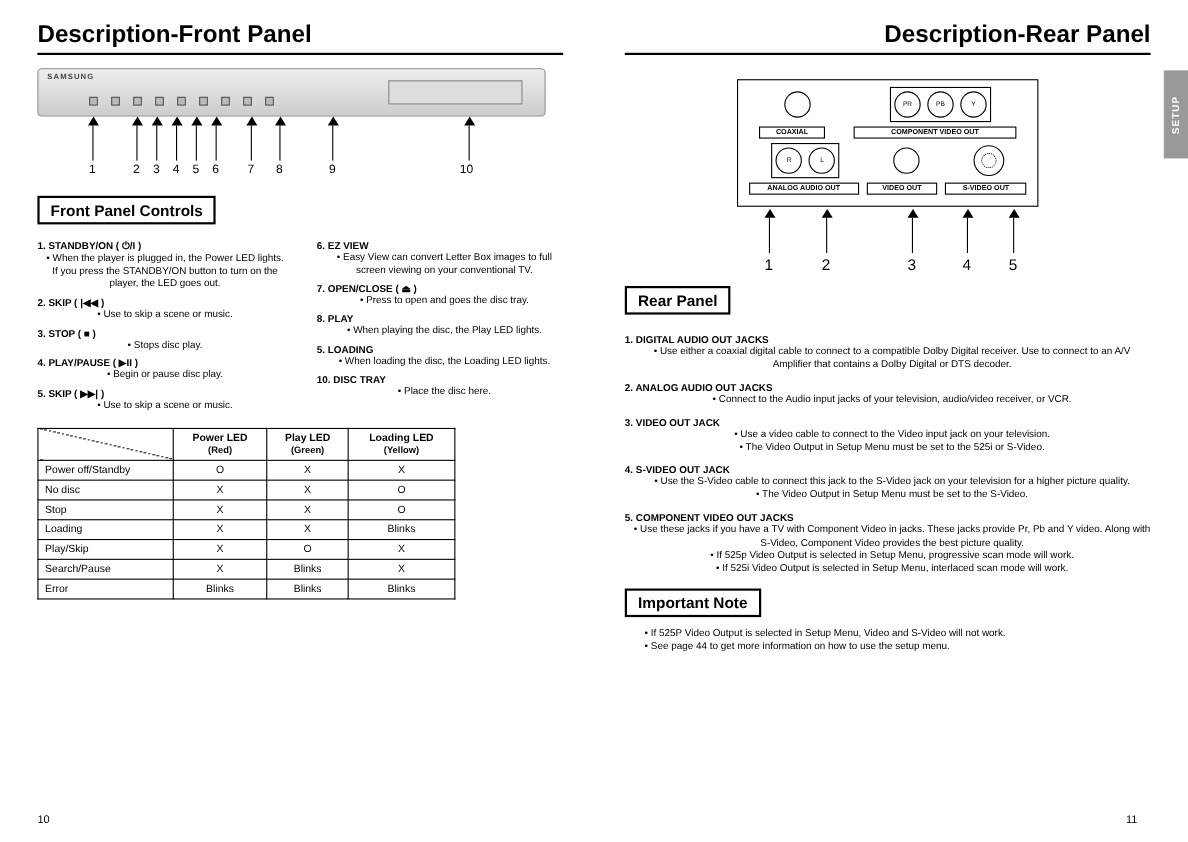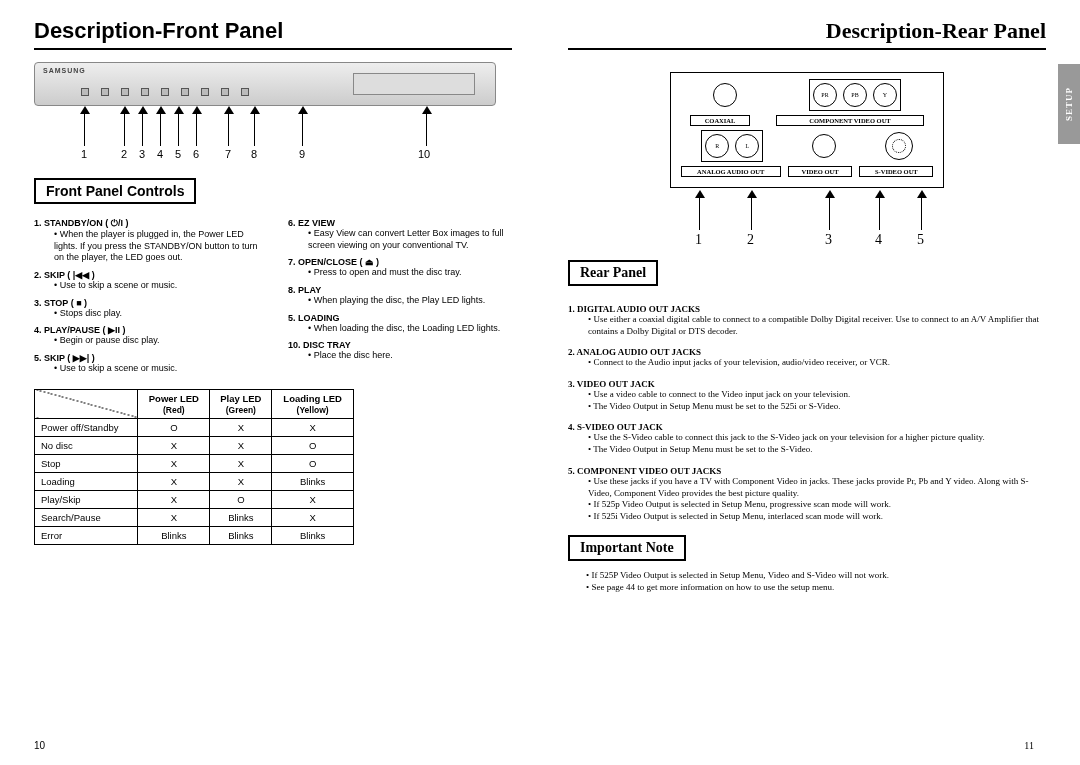--- a/index.html
+++ b/index.html
@@ -18,21 +18,21 @@
     width: 1080px;
     height: 765px;
   }
   .page {
     width: 540px;
     height: 100%;
     box-sizing: border-box;
     padding: 18px 28px 18px 34px;
     position: relative;
   }
-  .page.right { padding: 18px 34px 18px 28px; font-family: Liberation Serif, serif; }
+  .page.right { padding: 18px 34px 18px 28px; }
   h1.title {
     font-size: 22px;
     font-weight: bold;
     margin: 0 0 4px 0;
   }
   .title-right { text-align: right; }
   hr.rule {
     border: none;
     border-top: 2px solid #000;
     margin: 2px 0 12px 0;
@@ -87,25 +87,25 @@
     display:inline-block;
     border:2px solid #000;
     padding:3px 10px;
     font-weight:bold;
     font-size:14px;
     margin: 12px 0 8px 0;
   }
   .cols { display:flex; gap:30px; }
   .col { width: 48%; }
   .item-title { font-weight:bold; font-size:9px; margin-top:6px; }
-  .item-desc { font-size:9px; margin-left:20px; line-height:1.3; }
+  .item-desc { font-size:9px; margin-left:8px; line-height:1.3;text-align:center; }
   .item-desc::before { content:"• "; }
   table.led {
     border-collapse: collapse;
-    width: 320px;
+    width: 380px;
     margin-top: 14px;
     font-size:9.5px;
   }
   table.led th, table.led td {
     border:1px solid #000;
     padding:3px 6px;
     text-align:center;
   }
   table.led th { font-weight:bold; }
   table.led td.row-head { text-align:left; }
@@ -216,21 +216,21 @@
         <div class="item-desc">Stops disc play.</div>
         <div class="item-title">4. PLAY/PAUSE ( ▶II )</div>
         <div class="item-desc">Begin or pause disc play.</div>
         <div class="item-title">5. SKIP ( ▶▶| )</div>
         <div class="item-desc">Use to skip a scene or music.</div>
       </div>
       <div class="col">
         <div class="item-title">6. EZ VIEW</div>
         <div class="item-desc">Easy View can convert Letter Box images to full screen viewing on your conventional TV.</div>
         <div class="item-title">7. OPEN/CLOSE ( ⏏ )</div>
-        <div class="item-desc">Press to open and must the disc tray.</div>
+        <div class="item-desc">Press to open and goes the disc tray.</div>
         <div class="item-title">8. PLAY</div>
         <div class="item-desc">When playing the disc, the Play LED lights.</div>
         <div class="item-title">5. LOADING</div>
         <div class="item-desc">When loading the disc, the Loading LED lights.</div>
         <div class="item-title">10. DISC TRAY</div>
         <div class="item-desc">Place the disc here.</div>
       </div>
     </div>
 
     <table class="led">

